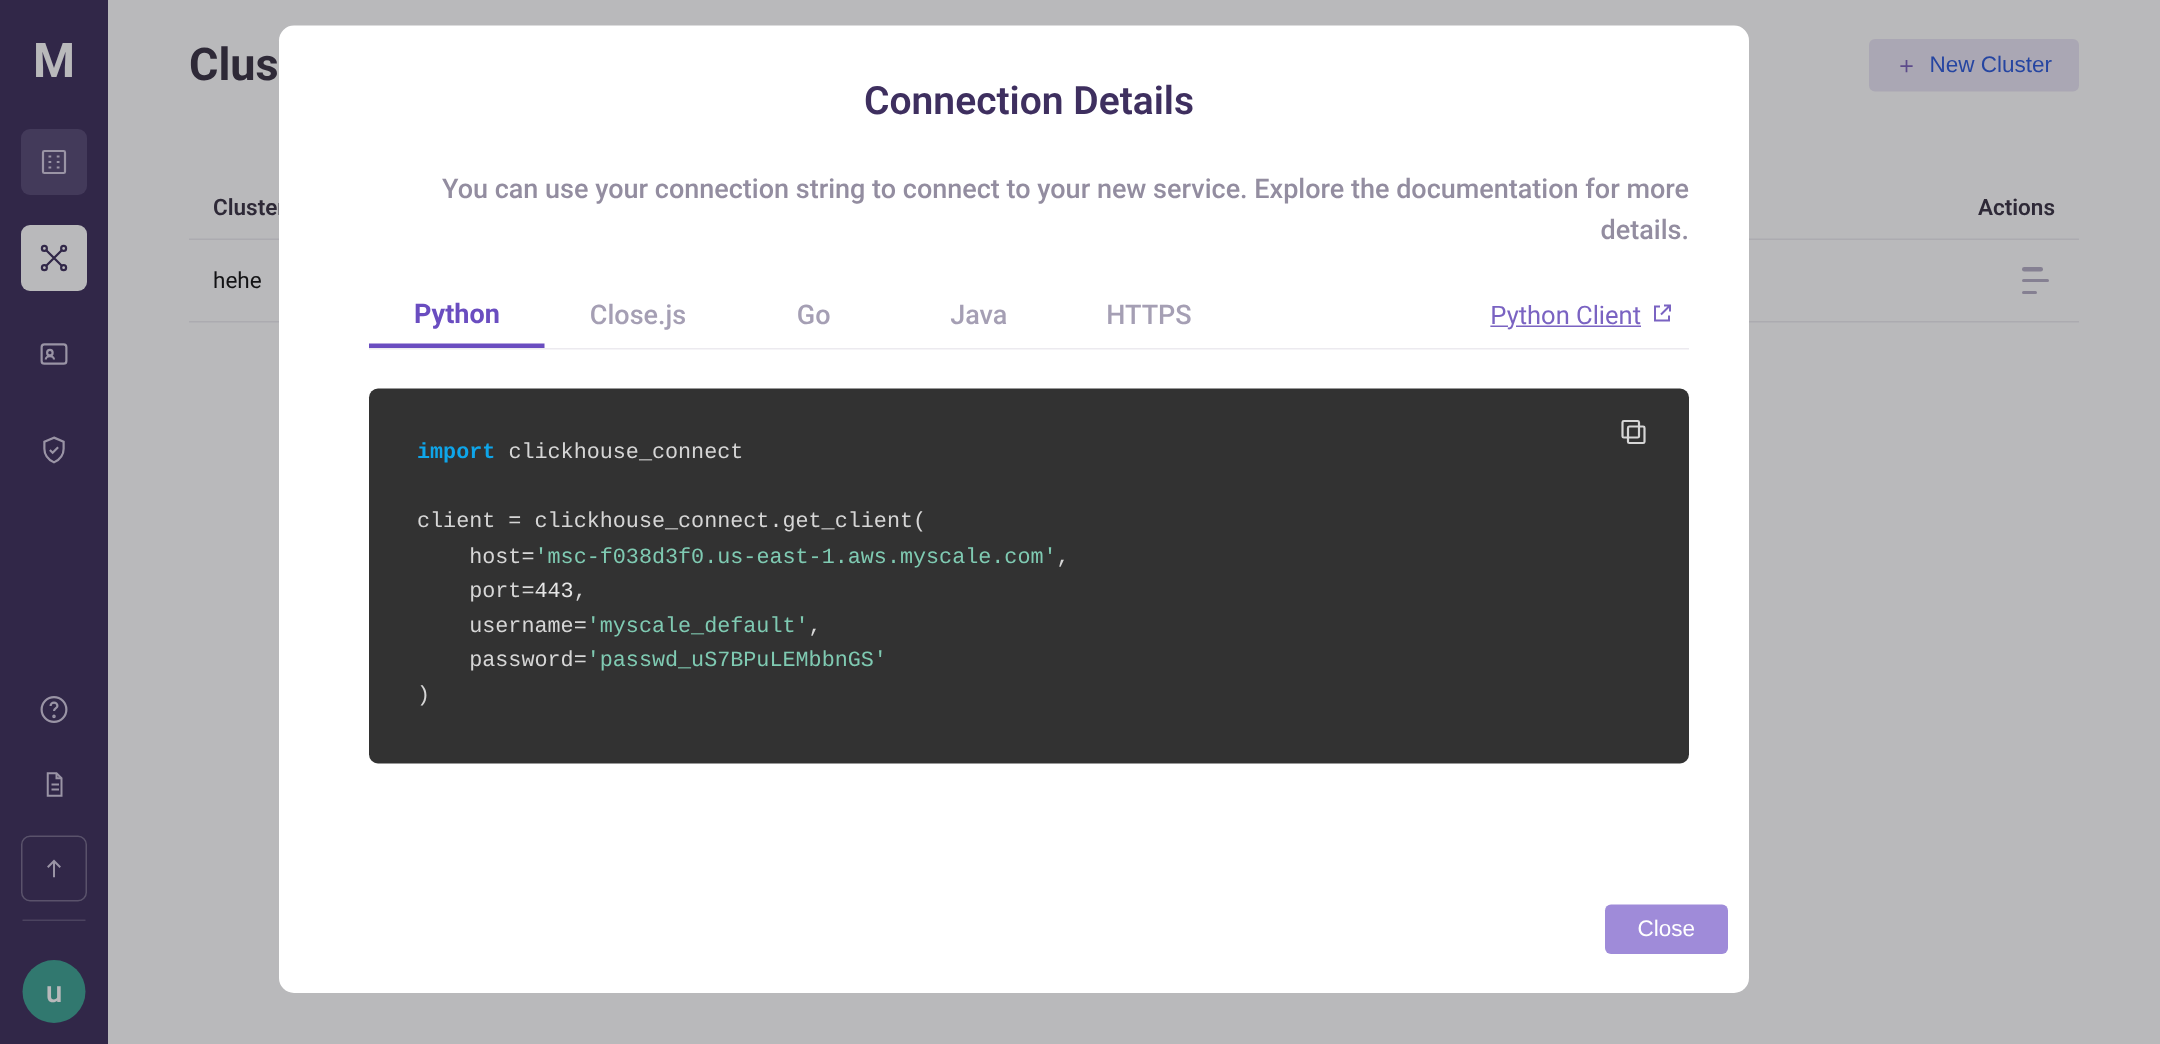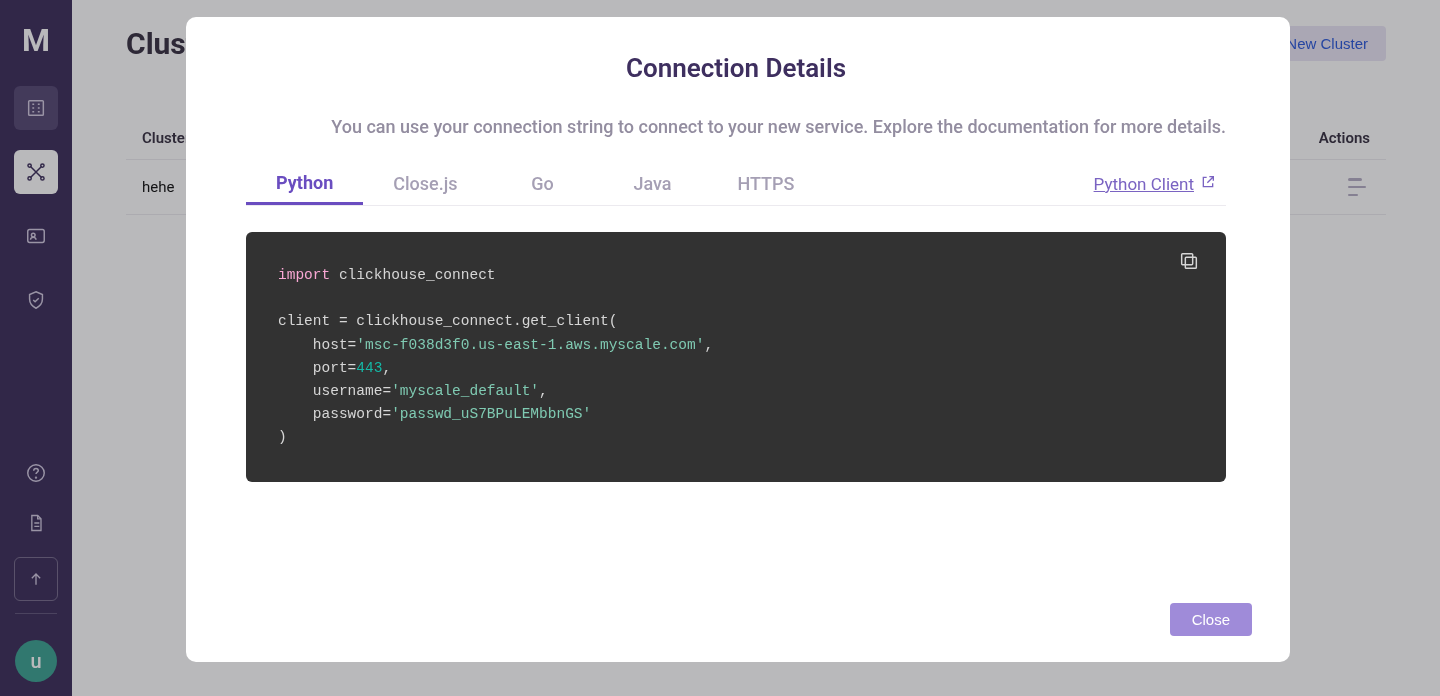--- a/index.html
+++ b/index.html
@@ -132,25 +132,25 @@
   .overlay {
     position: absolute;
     left: 0; top: 0;
     width: 1440px; height: 696px;
     background: rgba(55,55,60,0.35);
     z-index: 10;
   }
   .modal {
     position: absolute;
     left: 186px; top: 17px;
-    width: 1104px; height: 645px;
+    width: 980px; height: 645px;
     background: #fff;
     border-radius: 10px;
     z-index: 20;
-    padding: 36px 38px 26px 34px;
+    padding: 36px 14px 26px 34px;
     display: flex;
     flex-direction: column;
   }
   .modal-title {
     text-align: center;
     font-size: 26px;
     font-weight: 600;
     color: #3e2f5f;
     margin-bottom: 30px;
   }
@@ -201,23 +201,23 @@
     background: #323232;
     color: #d6d6d6;
     border-radius: 6px;
     padding: 32px 32px;
     font-family: "SFMono-Regular", Consolas, "Liberation Mono", Menlo, monospace;
     font-size: 14.5px;
     line-height: 1.6;
     position: relative;
     white-space: pre;
   }
-  .codebox .kw { color: #f9a8d4; }
+  .codebox .kw { color: #0ea5e9; font-weight: bold; }
   .codebox .str { color: #7fcab2; }
-  .codebox .num { color: #14b8a6; }
+  .codebox .num { color: #e5e5e5; }
   .copy-btn {
     position: absolute;
     top: 18px; right: 20px;
     width: 28px; height: 28px;
     cursor: pointer;
   }
   .copy-btn svg { stroke: #d6d6d6; fill: none; stroke-width: 1.6; }
 
   .modal-footer {
     margin-top: auto;

